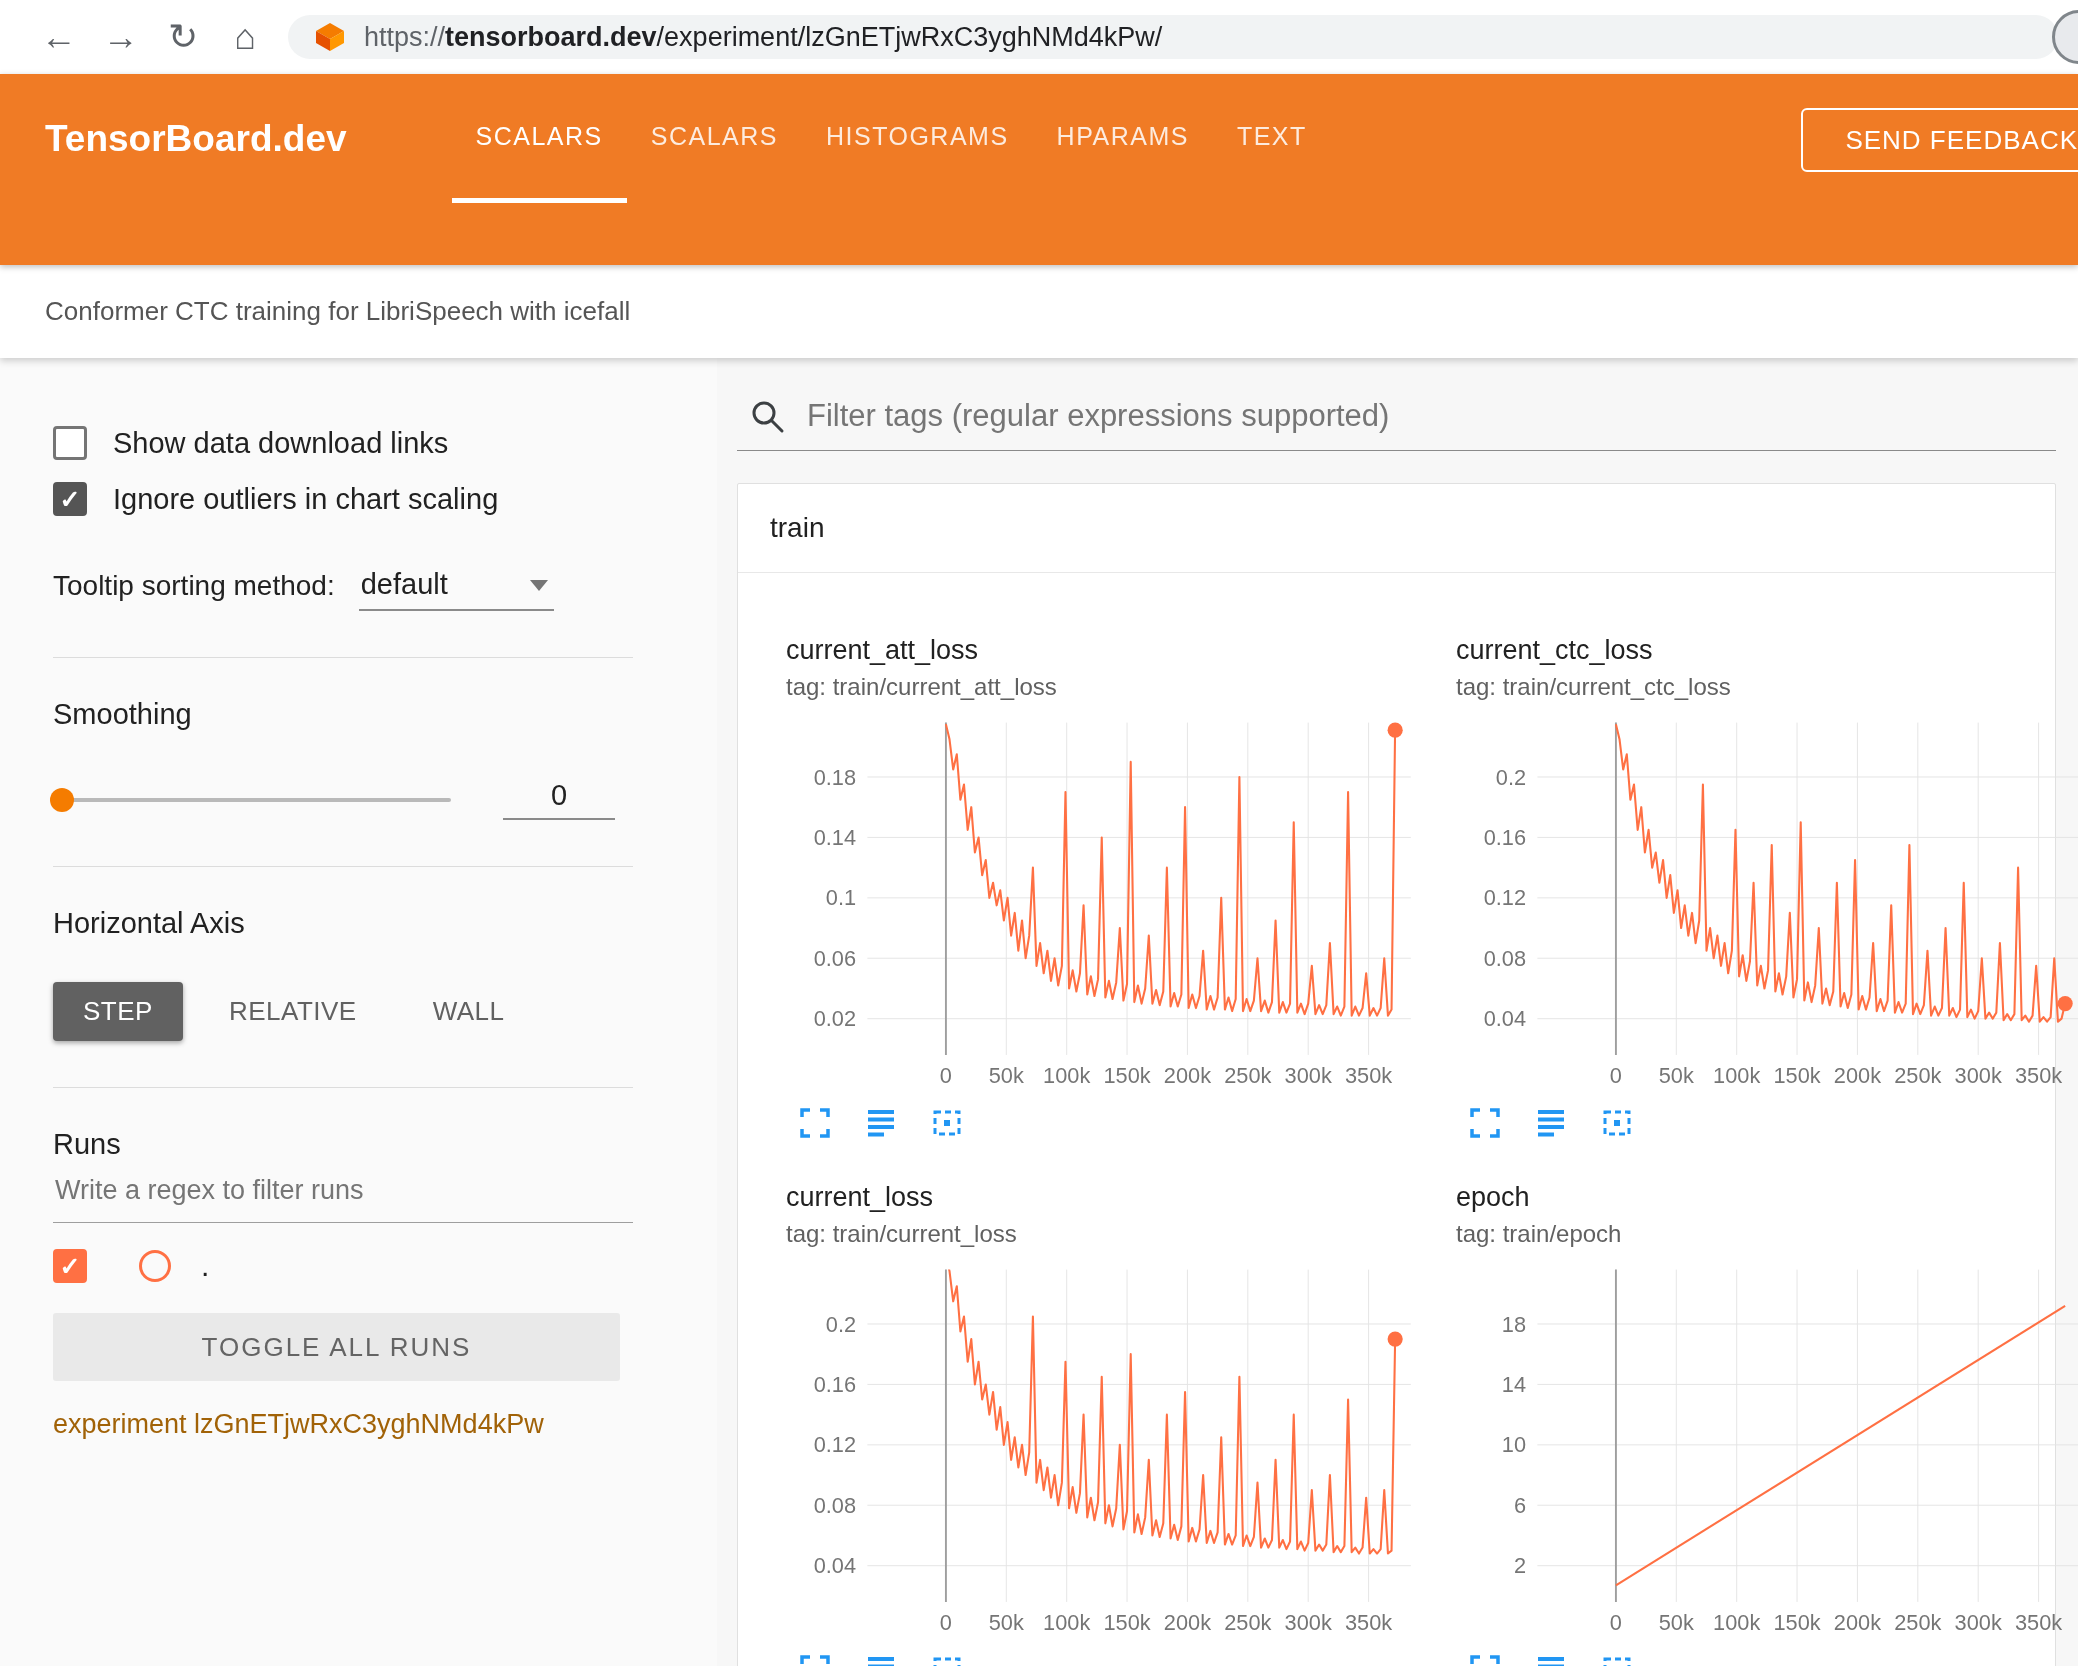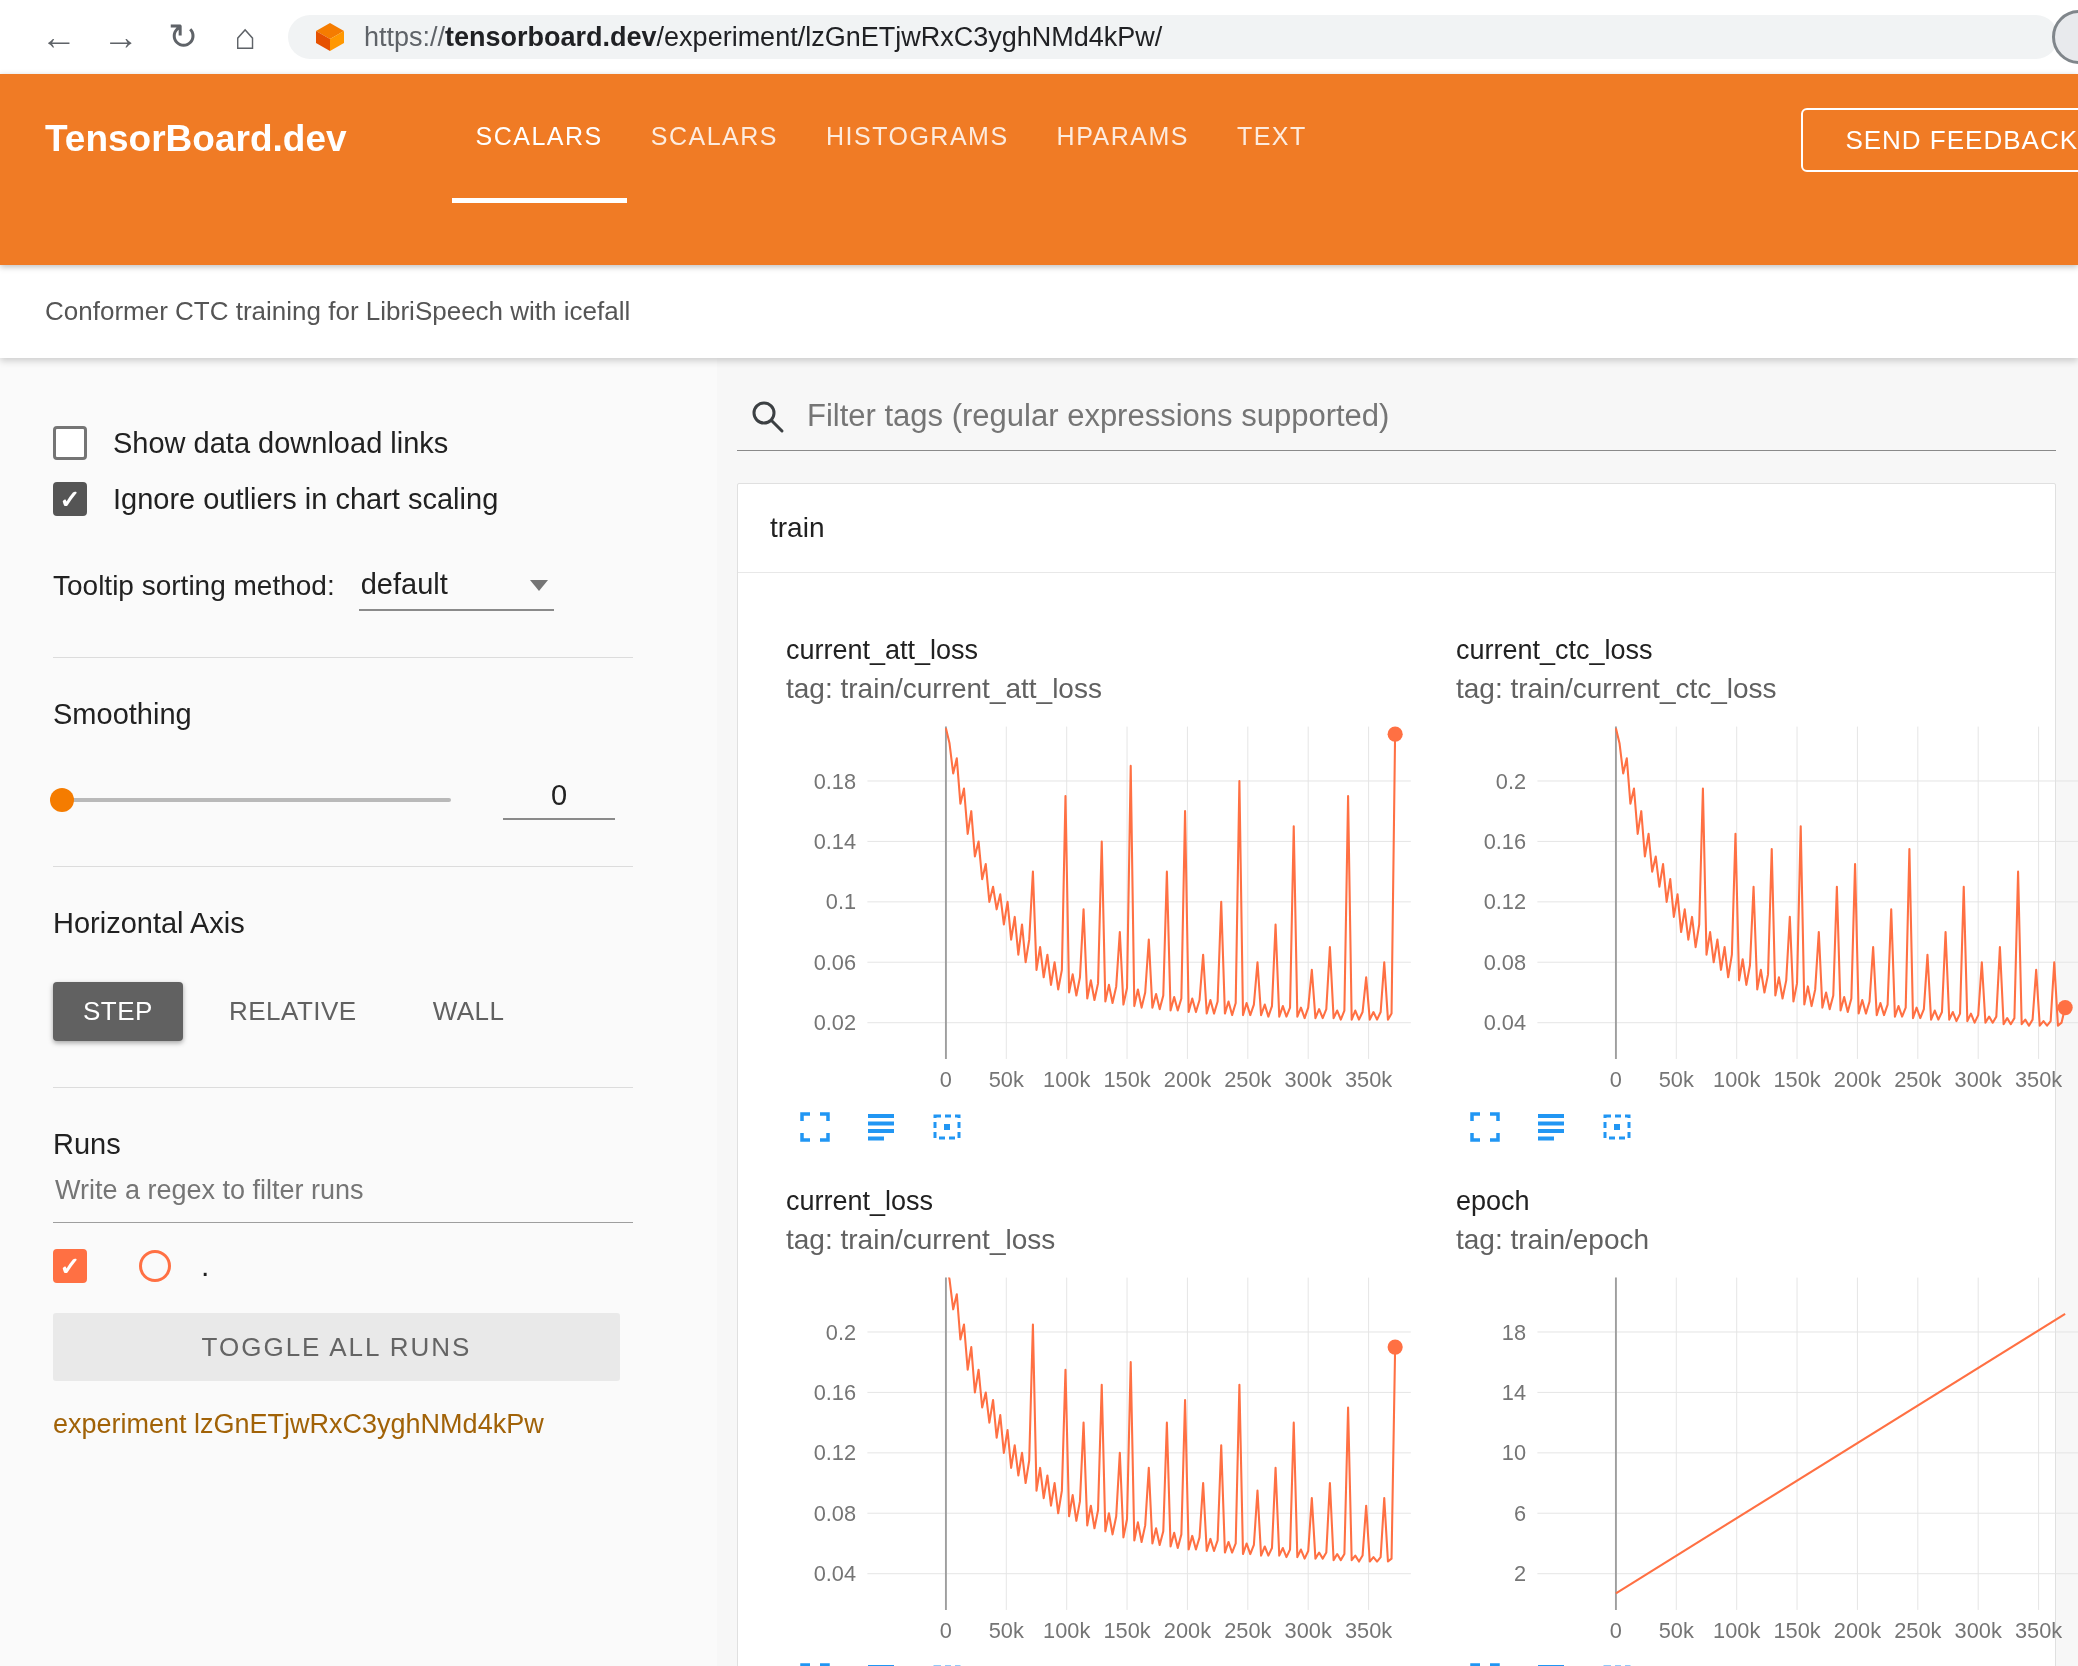--- a/index.html
+++ b/index.html
@@ -105,21 +105,21 @@
     color:#202124; outline:none; font-family:inherit; }
   .filter-input::placeholder { color:#757575; }
 
   .card { margin-top:32px; background:#fff; border:1px solid #e0e0e0;
     border-radius:2px; min-height:1600px; }
   .card-header { padding:28px 32px; font-size:28px; color:#212121;
     border-bottom:1px solid #e8e8e8; }
   .charts-grid { display:grid; grid-template-columns:1fr 1fr; padding:22px 0 40px 18px; }
   .chart-cell { padding:40px 0 0 30px; }
   .chart-title { font-size:27px; color:#212121; }
-  .chart-tag { font-size:28px; color:#616161; margin-top:7px; }
+  .chart-tag { font-size:24px; color:#616161; margin-top:7px; }
   .chart-svg { margin-top:14px; display:block; }
   .chart-svg text { font-family:"Liberation Sans", sans-serif; font-size:23px; fill:#757575; }
   .chart-toolbar { display:flex; gap:28px; margin-top:14px; padding-left:10px; }
   .tool-btn { width:38px; height:38px; background:transparent; border:none;
     padding:0; cursor:pointer; }
 </style>
 </head>
 <body>
 
 <div class="chrome">

